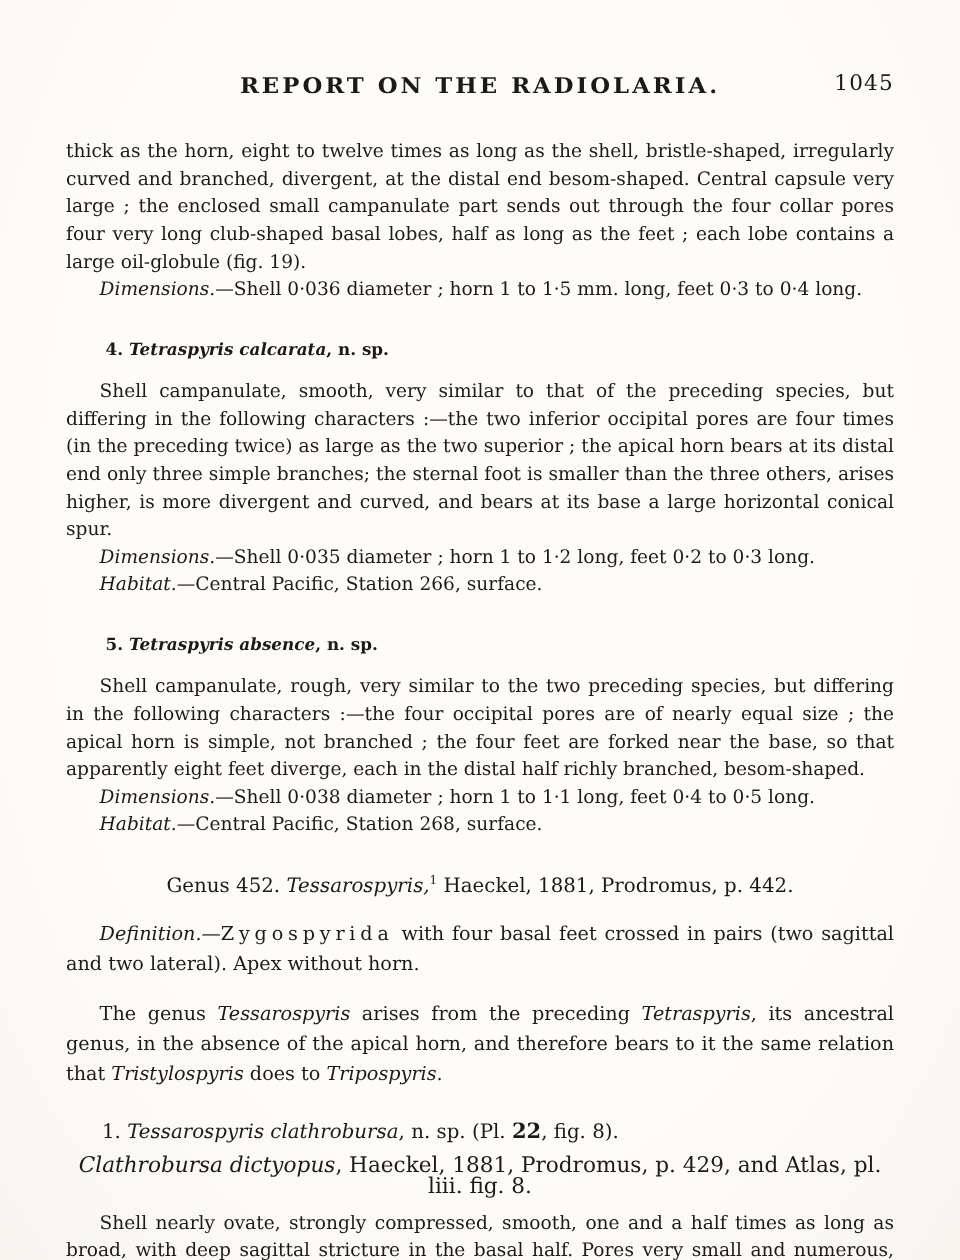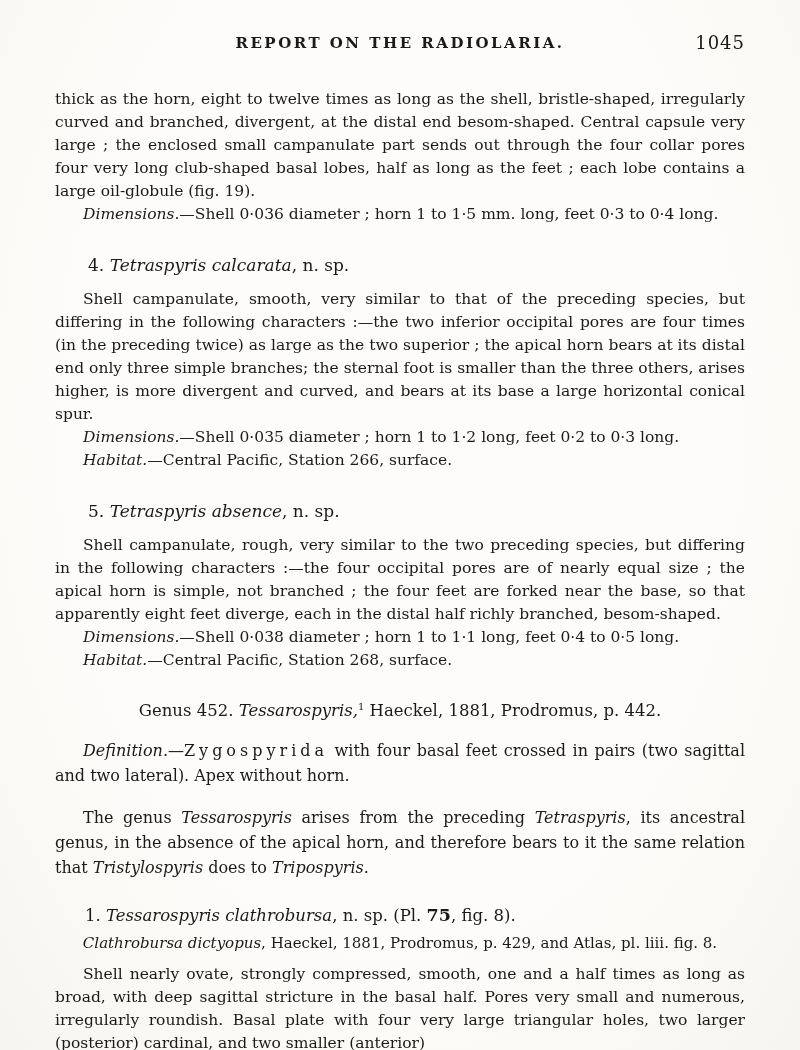--- a/index.html
+++ b/index.html
@@ -9,47 +9,47 @@
     box-sizing:border-box;
     margin:0 auto;
     padding:34px 55px 20px 55px;
     background:radial-gradient(ellipse at 50% 40%, #fdfcfa 60%, #f7f5f0 100%);
     color:#1c1a18;
     font-family:"DejaVu Serif","Liberation Serif",serif;
     overflow:hidden;
   }
   .pagehead{position:relative;height:24px;margin-bottom:30px;}
   .running-title{
-    text-align:center;font-size:15px;letter-spacing:2.5px;
-    font-weight:bold;transform:scaleY(.95);
+    text-align:center;font-size:19px;letter-spacing:2.5px;
+    font-weight:bold;transform:scaleY(.95);margin-top:27px;
   }
   .page-number{
     position:absolute;right:0;top:-2px;font-size:18px;font-weight:normal;letter-spacing:1px;
   }
   p{margin:0;}
   .body{
     font-size:15.5px;line-height:23px;text-align:justify;
   }
   .indent{text-indent:28px;}
   .dimline{font-size:15.5px;line-height:23px;text-indent:28px;}
   .species-heading{
-    margin:26px 0 10px 33px;font-size:17px;font-weight:normal;line-height:26px;
+    margin:26px 0 10px 33px;font-size:14px;font-weight:bold;line-height:26px;
   }
   .genus-heading{
     margin-top:27px;text-align:center;font-size:16.5px;line-height:24px;
   }
   .bigpara{font-size:16px;line-height:25px;text-align:justify;}
   .def{margin-top:15px;}
   .genus-desc{margin-top:17px;}
   .sp1-heading{
     margin:23px 0 0 30px;font-size:16.5px;font-weight:normal;line-height:25px;
   }
   .plate-num{font-weight:bold;font-size:17.5px;}
   .synonym{
-    margin-top:7px;text-align:center;font-size:15px;line-height:17px;
+    margin-top:7px;text-align:center;font-size:18px;line-height:17px;
   }
   .lastpara{margin-top:11px;}
   sup{font-size:10px;line-height:0;}
   .spaced{letter-spacing:4px;}
 </style>
 </head>
 <body>
 
 <div class="page">
 
@@ -70,19 +70,19 @@
   <p class="body indent">Shell campanulate, rough, very similar to the two preceding species, but differing in the following characters :—the four occipital pores are of nearly equal size ; the apical horn is simple, not branched ; the four feet are forked near the base, so that apparently eight feet diverge, each in the distal half richly branched, besom-shaped.</p>
   <p class="dimline"><i>Dimensions.</i><span>—Shell 0·038 diameter ; horn 1 to 1·1 long, feet 0·4 to 0·5 long.</span></p>
   <p class="dimline"><i>Habitat.</i><span>—Central Pacific, Station 268, surface.</span></p>
 
   <p class="genus-heading"><span>Genus 452. </span><i>Tessarospyris,</i><sup>1</sup><span> Haeckel, 1881, Prodromus, p. 442.</span></p>
 
   <p class="bigpara indent def"><i>Definition.</i><span>—</span><span class="spaced">Zygospyrida</span><span> with four basal feet crossed in pairs (two sagittal and two lateral).  Apex without horn.</span></p>
 
   <p class="bigpara indent genus-desc"><span>The genus </span><i>Tessarospyris</i><span> arises from the preceding </span><i>Tetraspyris</i><span>, its ancestral genus, in the absence of the apical horn, and therefore bears to it the same relation that </span><i>Tristylospyris</i><span> does to </span><i>Tripospyris</i><span>.</span></p>
 
-  <h3 class="sp1-heading"><span>1. </span><i>Tessarospyris clathrobursa</i><span>, n. sp. (Pl. </span><span class="plate-num">75</span><span>, fig. 8).</span></h3>
+  <h3 class="sp1-heading"><span>1. </span><i>Tessarospyris clathrobursa</i><span>, n. sp. (Pl. </span><span class="plate-num">22</span><span>, fig. 8).</span></h3>
 
   <p class="synonym"><i>Clathrobursa dictyopus</i><span>, Haeckel, 1881, Prodromus, p. 429, and Atlas, pl. liii. fig. 8.</span></p>
 
   <p class="body indent lastpara">Shell nearly ovate, strongly compressed, smooth, one and a half times as long as broad, with deep sagittal stricture in the basal half.  Pores very small and numerous, irregularly roundish.  Basal plate with four very large triangular holes, two larger (posterior) cardinal, and two smaller (anterior)</p>
 
 </div>
 
 </body></html>

